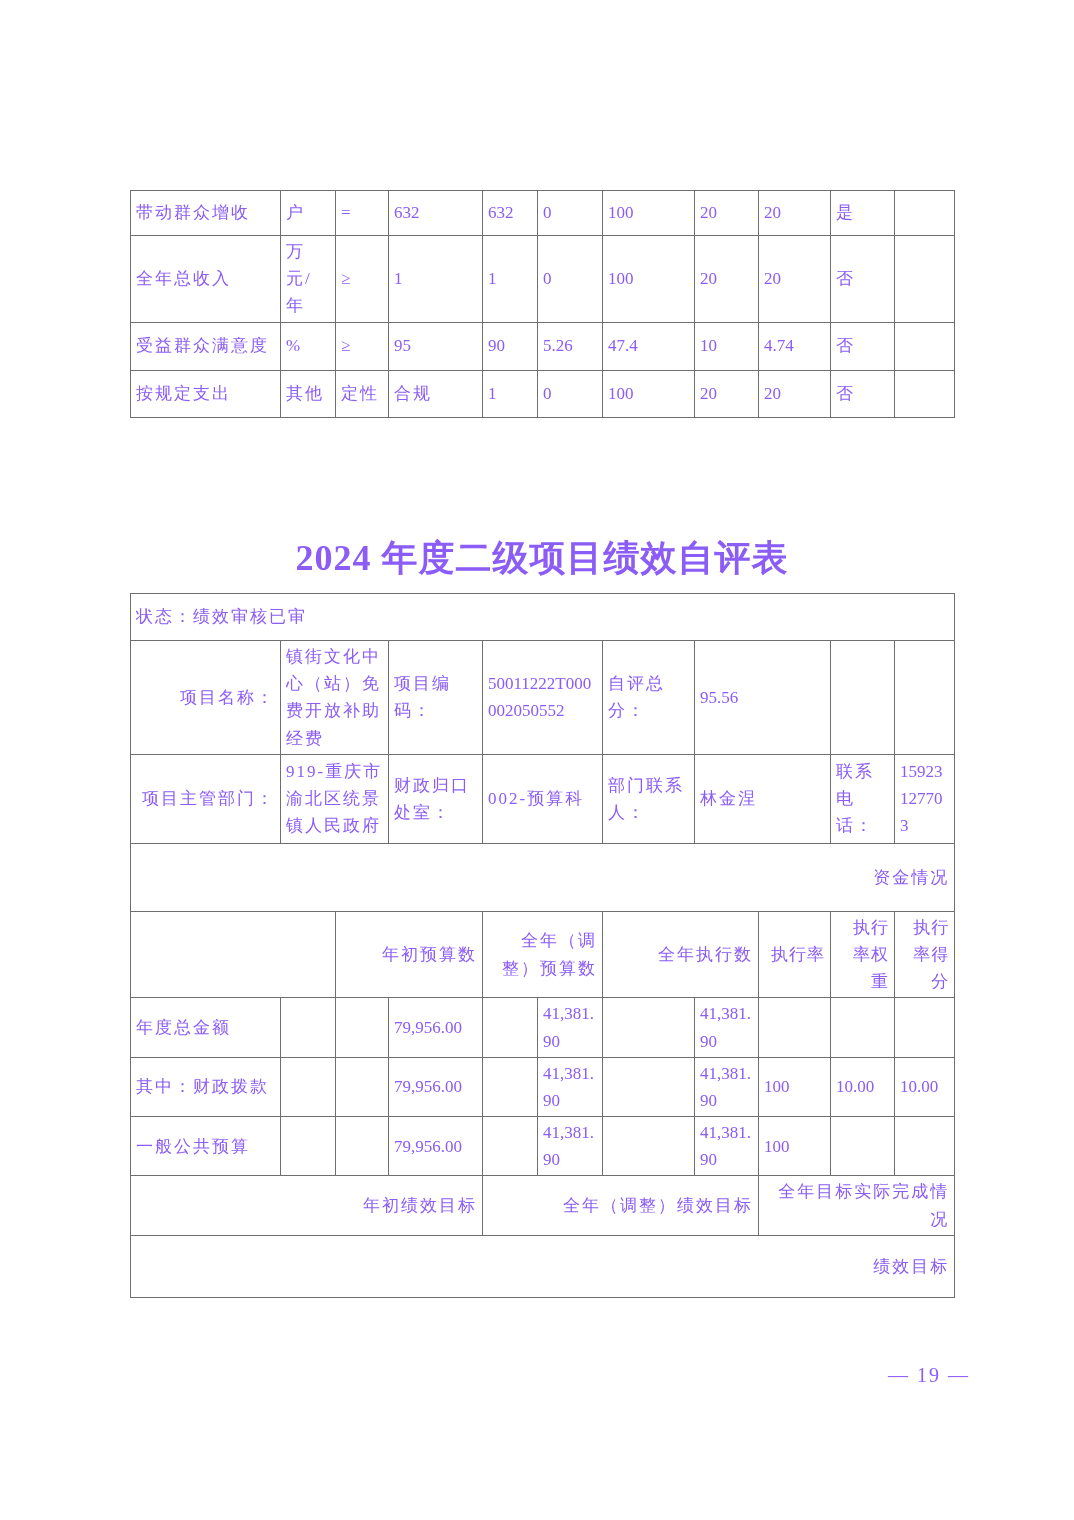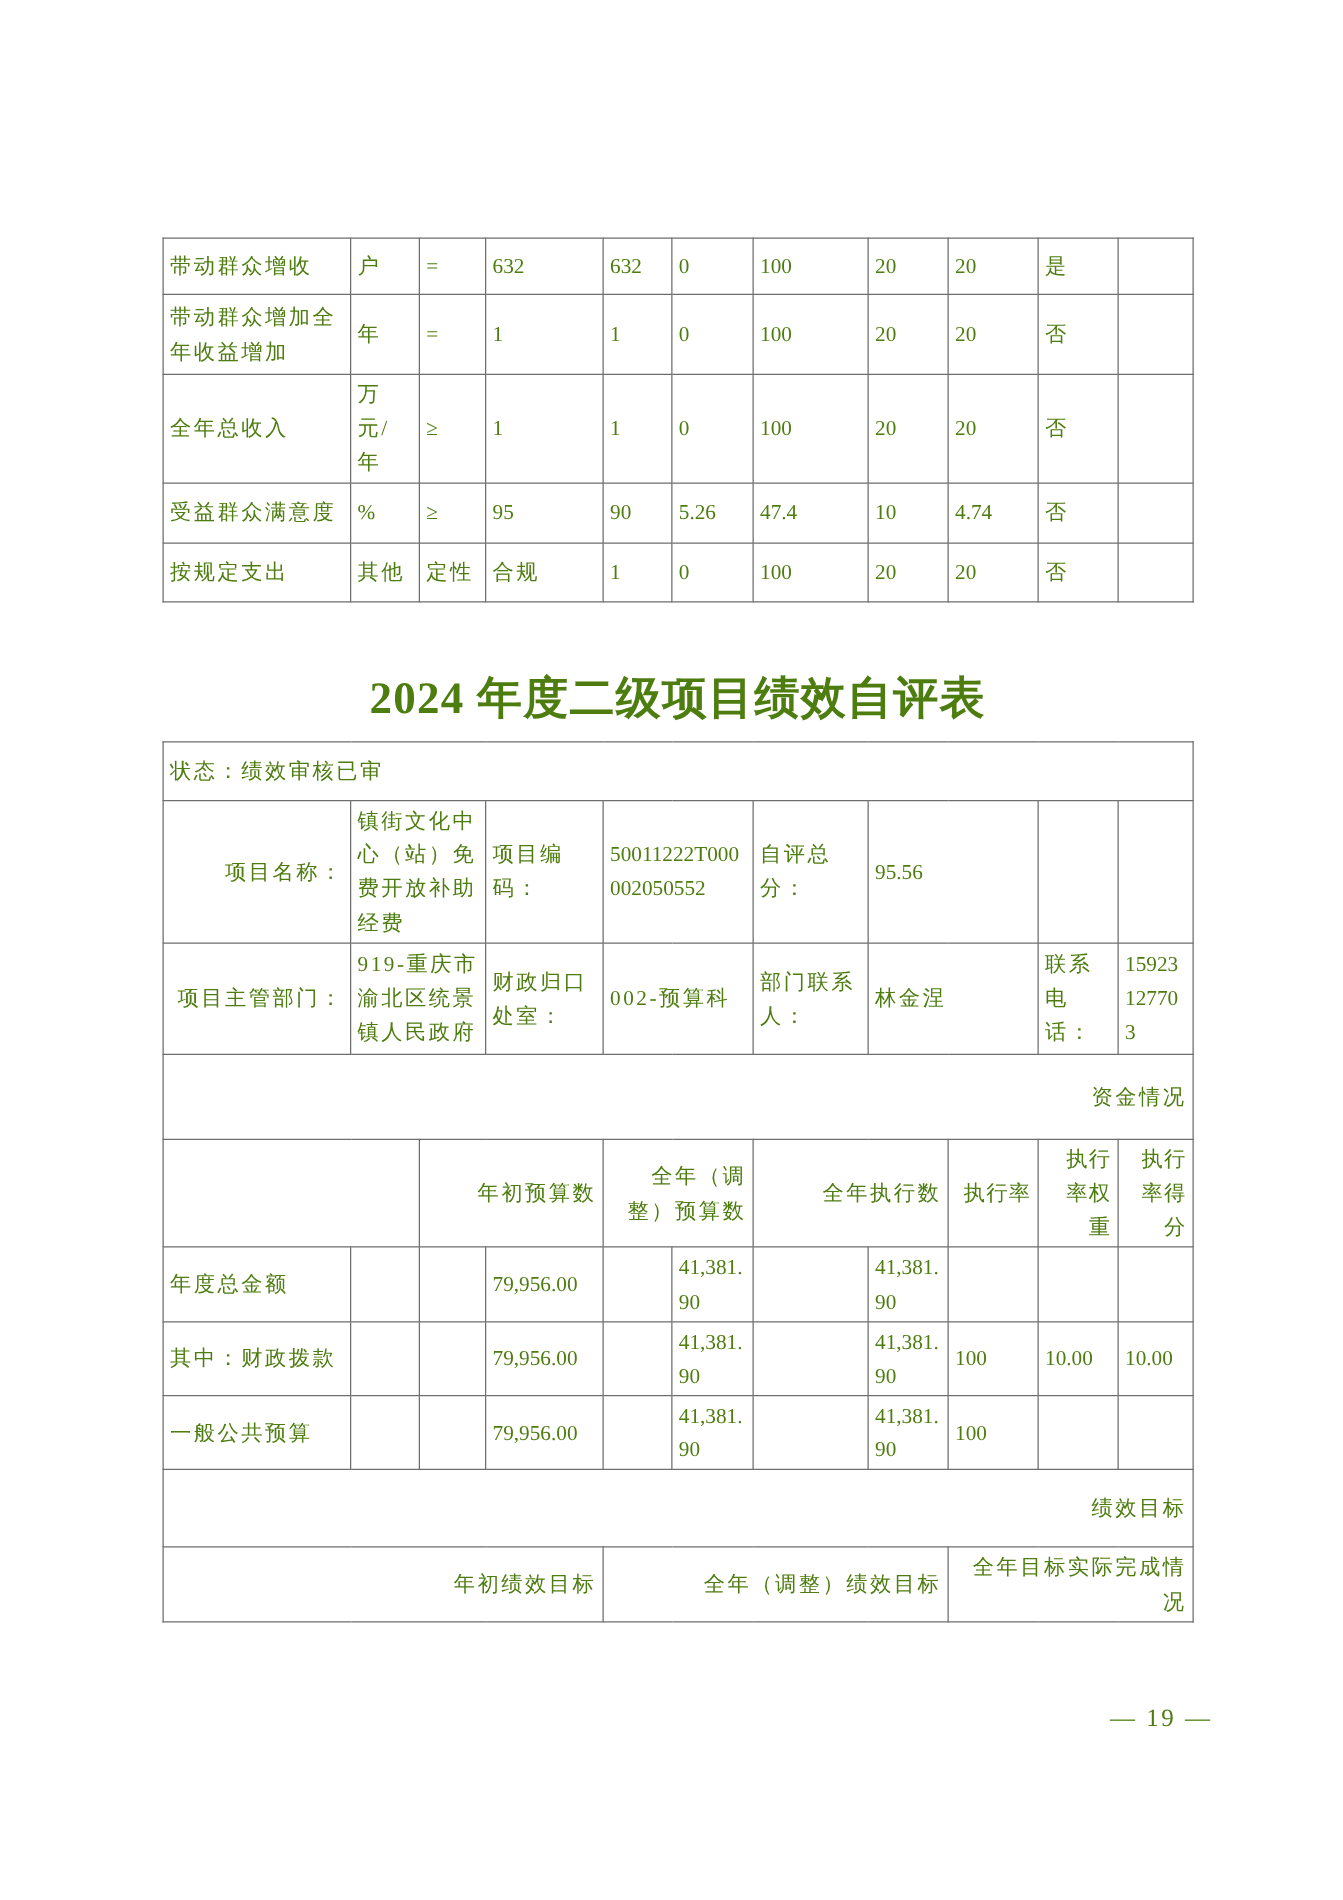--- a/index.html
+++ b/index.html
@@ -1,17 +1,17 @@
 <!DOCTYPE html>
 <html><head>
 <meta charset="utf-8">
 <style>
   html,body{margin:0;padding:0;background:#ffffff;}
   .page{position:relative;width:1074px;height:1520px;background:#ffffff;
-        font-family:"Liberation Serif","DejaVu Serif",serif;color:#4d7c0f;overflow:hidden;}
+        font-family:"Liberation Serif","DejaVu Serif",serif;color:#8b5cf6;overflow:hidden;}
   table.tbl{position:absolute;left:130px;border-collapse:collapse;table-layout:fixed;width:824px;}
   .tbl td{border:1px solid #6e6e6e;font-size:17px;line-height:1.6;vertical-align:middle;
           padding:2px 5px;overflow:hidden;}
   #t1{top:190px;}
   #t2{top:593px;}
   .al{text-align:left;}
   .ar{text-align:left;}
   .ac{text-align:right;}
   .cjk{letter-spacing:2px;}
   .hdr{letter-spacing:1px;padding:2px 2px;}
@@ -50,33 +50,20 @@
         <td class="al cjk">=</td>
         <td class="ar">632</td>
         <td class="ar">632</td>
         <td class="ar">0</td>
         <td class="ar">100</td>
         <td class="ar">20</td>
         <td class="ar">20</td>
         <td class="al cjk">是</td>
         <td></td>
       </tr>
-      <tr style="height:64px">
-        <td class="al cjk">带动群众增加全年收益增加</td>
-        <td class="al cjk">年</td>
-        <td class="al cjk">=</td>
-        <td class="ar">1</td>
-        <td class="ar">1</td>
-        <td class="ar">0</td>
-        <td class="ar">100</td>
-        <td class="ar">20</td>
-        <td class="ar">20</td>
-        <td class="al cjk">否</td>
-        <td></td>
-      </tr>
       <tr style="height:63px">
         <td class="al cjk">全年总收入</td>
         <td class="al cjk">万元/年</td>
         <td class="al cjk">≥</td>
         <td class="ar">1</td>
         <td class="ar">1</td>
         <td class="ar">0</td>
         <td class="ar">100</td>
         <td class="ar">20</td>
         <td class="ar">20</td>
@@ -196,26 +183,26 @@
         <td></td>
         <td class="ar">79,956.00</td>
         <td></td>
         <td class="al ba">41,381.90</td>
         <td></td>
         <td class="al ba">41,381.90</td>
         <td class="al">100</td>
         <td class="al"></td>
         <td class="ar"></td>
       </tr>
-      <tr style="height:62px">
-        <td colspan="11" class="ac cjk">绩效目标</td>
-      </tr>
       <tr style="height:58px">
         <td colspan="4" class="ac cjk">年初绩效目标</td>
         <td colspan="4" class="ac cjk">全年（调整）绩效目标</td>
         <td colspan="3" class="ac cjk">全年目标实际完成情况</td>
       </tr>
+      <tr style="height:62px">
+        <td colspan="11" class="ac cjk">绩效目标</td>
+      </tr>
     </tbody>
   </table>
 
   <div class="footer">— 19 —</div>
 
 </div>
 
 </body></html>

